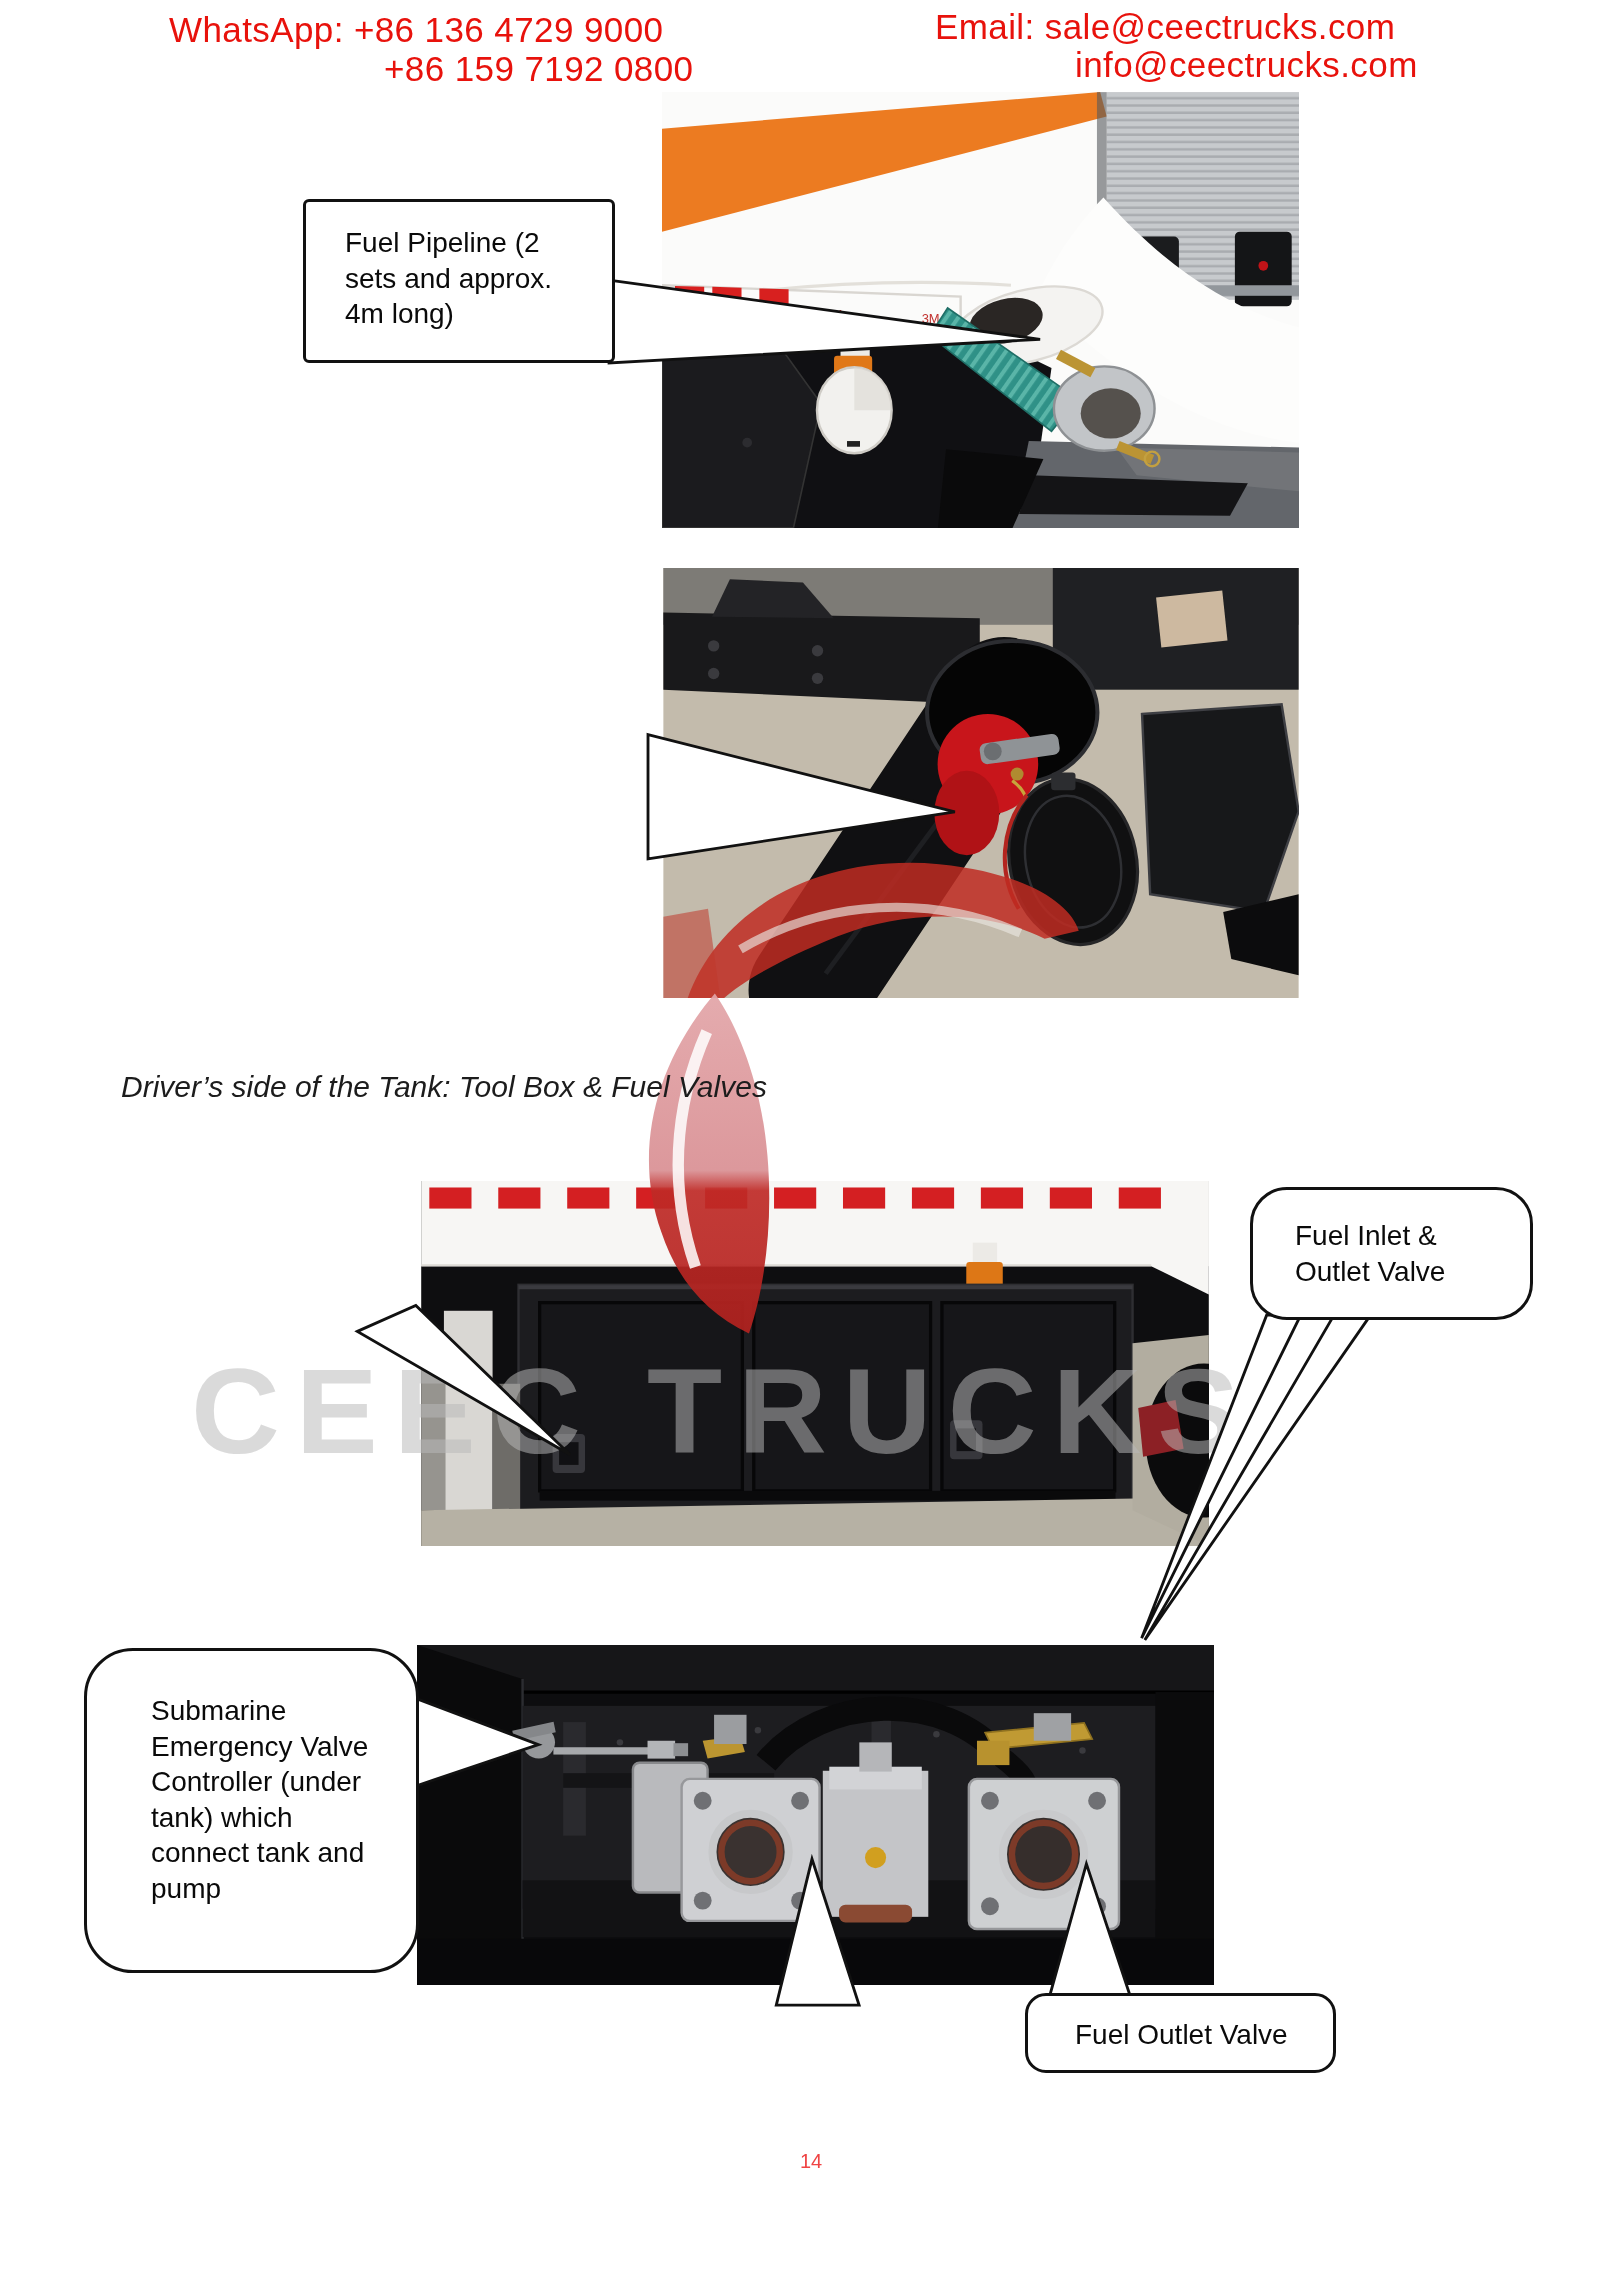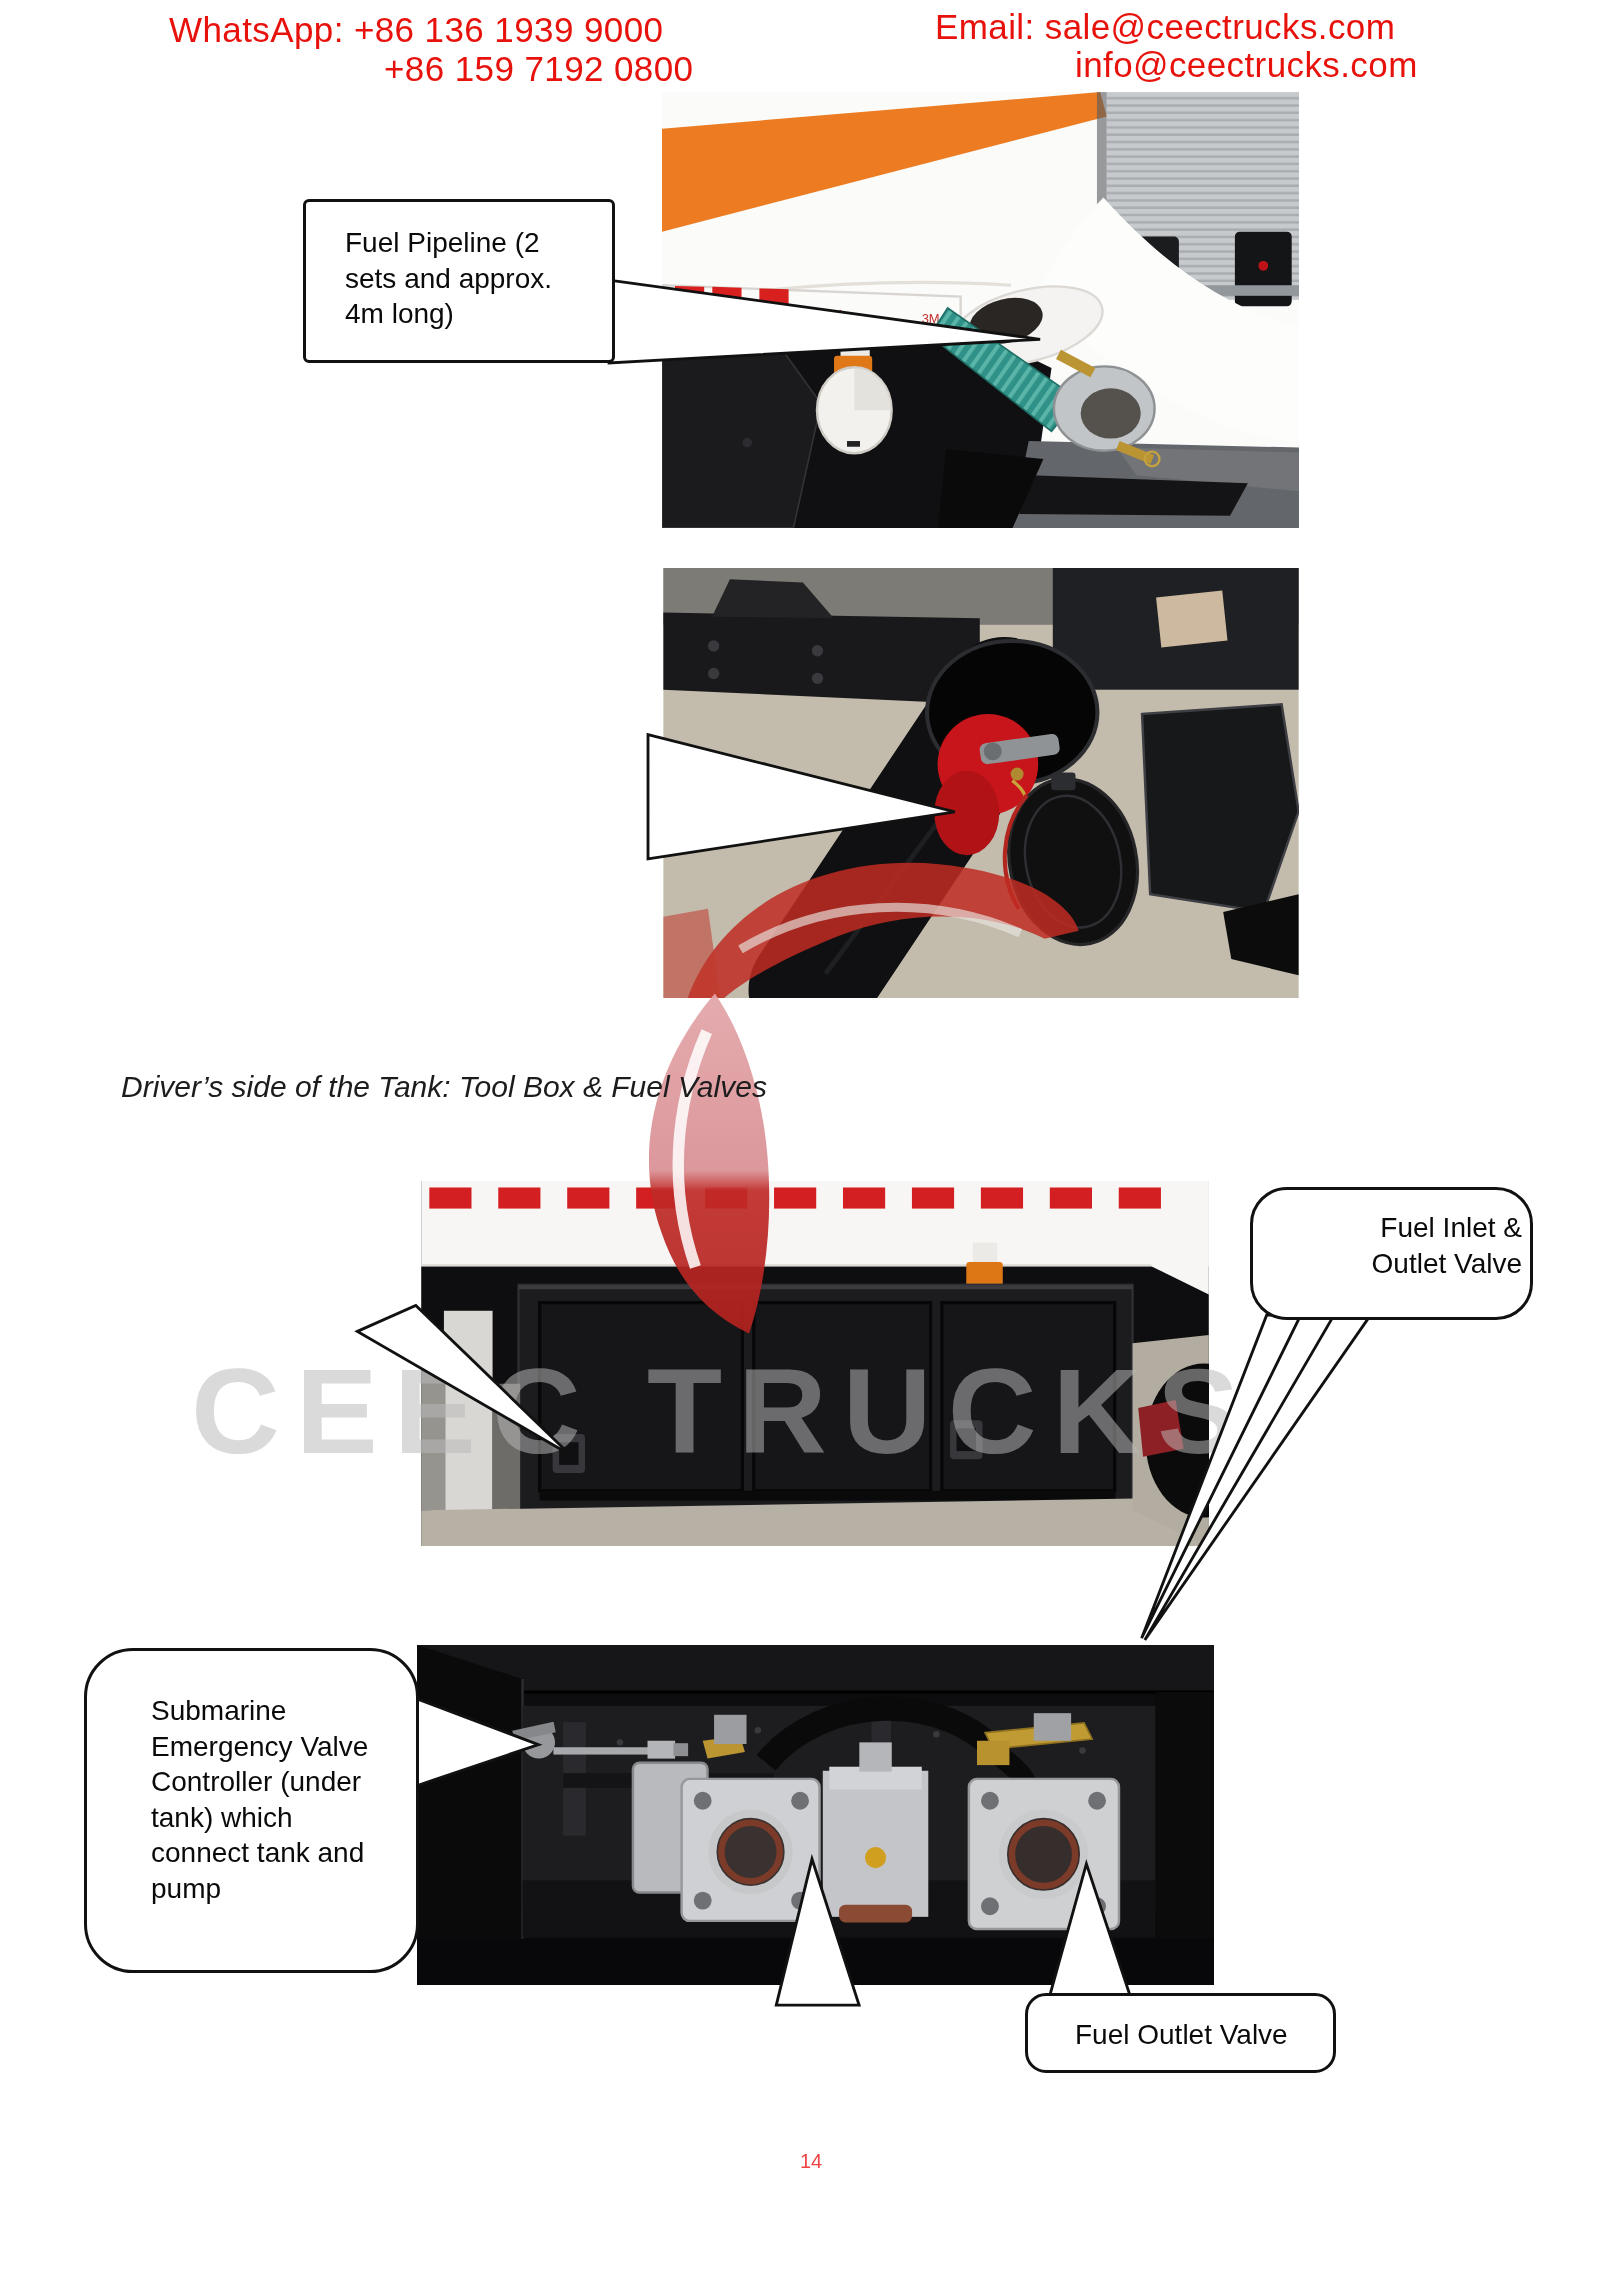--- a/index.html
+++ b/index.html
@@ -27,21 +27,21 @@
   svg{display:block;}
   .photo{position:absolute;z-index:10;}
   .overlay{position:absolute;left:0;top:0;z-index:30;pointer-events:none;}
   .logo-swoosh{position:absolute;z-index:20;}
 </style>
 </head>
 <body>
 
 <div id="page">
 
-  <div class="abs red-contact" style="left:169px;top:9.7px;">WhatsApp: +86 136 1939 9000</div>
+  <div class="abs red-contact" style="left:169px;top:9.7px;">WhatsApp: +86 136 4729 9000</div>
   <div class="abs red-contact" style="left:384px;top:49px;">+86 159 7192 0800</div>
   <div class="abs red-contact" style="left:935px;top:6.5px;">Email: sale@ceectrucks.com</div>
   <div class="abs red-contact" style="left:1075px;top:45px;">info@ceectrucks.com</div>
 
   <svg class="photo" style="left:662px;top:92px;" width="637" height="436" viewBox="0 0 785 537">
     <defs>
       <pattern id="shutterP" width="8" height="9" patternUnits="userSpaceOnUse">
         <rect width="8" height="9" fill="#c7cacd"></rect>
           <rect y="6" width="8" height="3" fill="#a9acb0"></rect>
       </pattern>
@@ -261,21 +261,21 @@
     <polygon points="956,2470 1058,2470 1000,2290" fill="#ffffff" stroke="#111" stroke-width="3.5"></polygon>
     <polygon points="1291,2465 1394,2465 1338,2296" fill="#ffffff" stroke="#111" stroke-width="3.5"></polygon>
   </svg>
 
   <div class="callout" style="left:303px;top:199px;width:312px;height:164px;border-radius:6px;padding:23px 16px 16px 39px;">Fuel Pipeline (2
 sets and approx.
 4m long)</div>
 
 
 
-  <div class="callout" style="left:1250px;top:1187px;width:283px;height:133px;border-radius:37px;padding:20px 8px 8px 42px;text-align:right;">Fuel Inlet &amp;
+  <div class="callout" style="left:1250px;top:1187px;width:283px;height:133px;border-radius:37px;padding:28px 8px 8px 42px;">Fuel Inlet &amp;
 Outlet Valve</div>
 
   <div class="callout" style="left:84px;top:1648px;width:335px;height:325px;border-radius:49px;padding:42px 8px 8px 64px;">Submarine
 Emergency Valve
 Controller (under
 tank) which
 connect tank and
 pump</div>
 
 

